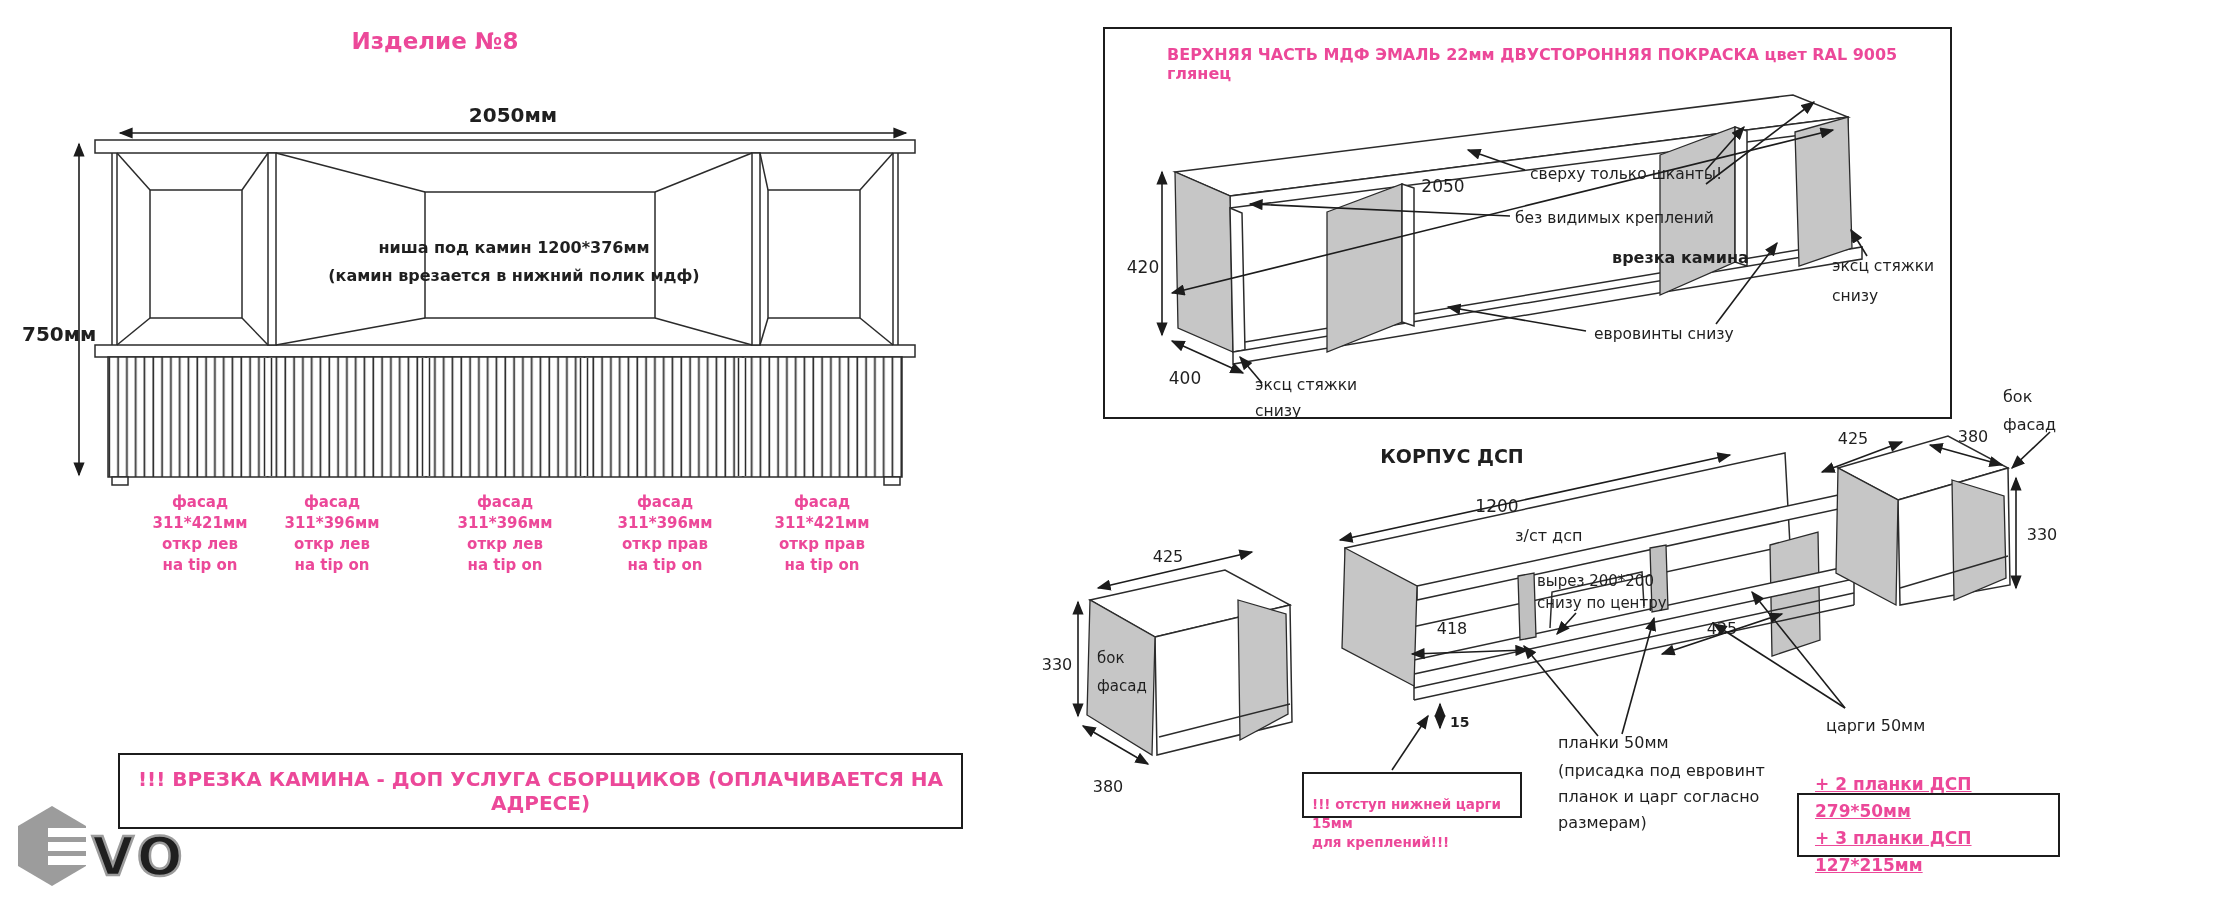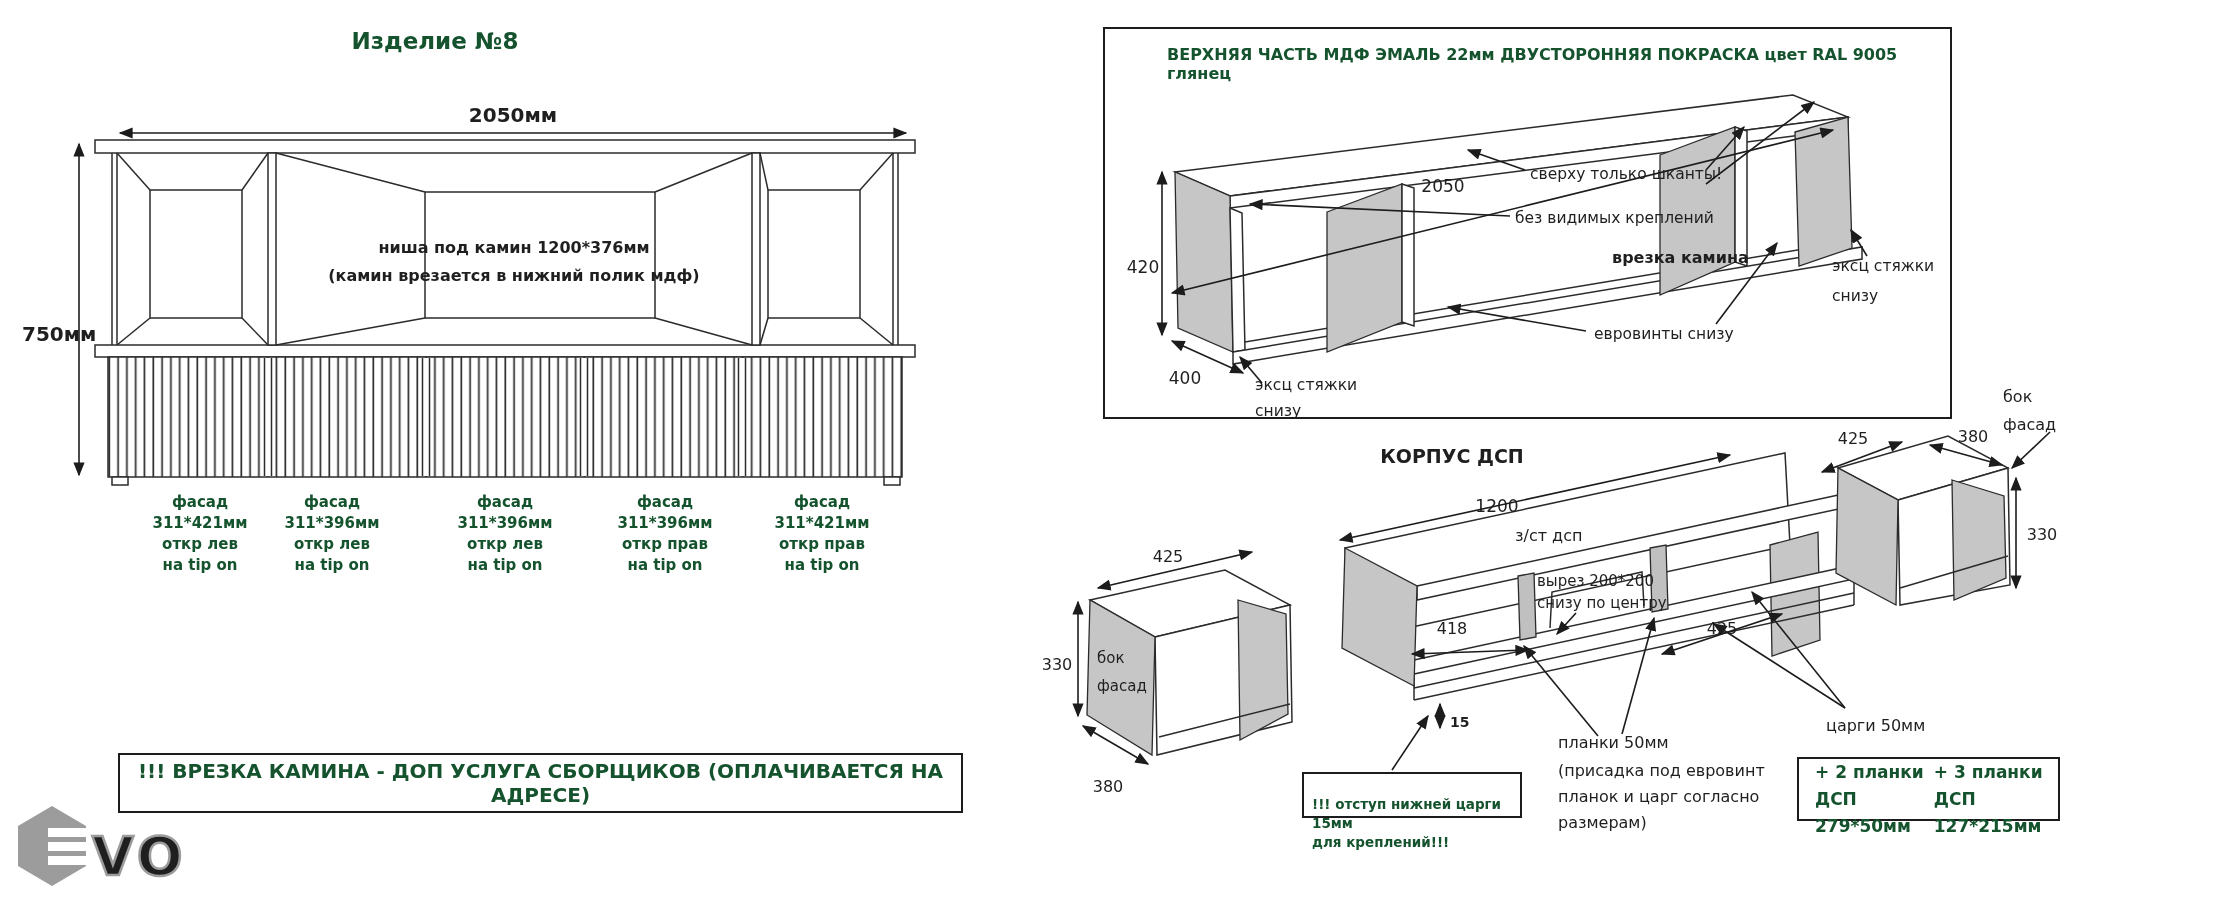--- a/index.html
+++ b/index.html
@@ -1,17 +1,17 @@
 <!DOCTYPE html>
 <html><head>
 <meta charset="utf-8">
 <style>
   html,body{margin:0;padding:0;background:#ffffff;}
   #page{position:relative;width:2215px;height:900px;background:#fff;overflow:hidden;
-        font-family:"DejaVu Sans","Liberation Sans",sans-serif;color:#14532d;}
+        font-family:"DejaVu Sans","Liberation Sans",sans-serif;color:#ec4899;}
   .abs{position:absolute;}
   .b{font-weight:bold;}
   .ctr{text-align:center;}
   svg{position:absolute;overflow:visible;}
   svg text{font-family:"DejaVu Sans","Liberation Sans",sans-serif;fill:#1f1f1f;}
   .ln{stroke:#2b2b2b;stroke-width:1.5;fill:none;}
   .white{fill:#ffffff;stroke:#2b2b2b;stroke-width:1.5;}
   .gray{fill:#c6c6c6;stroke:#2b2b2b;stroke-width:1.3;}
   .dim{stroke:#1c1c1c;stroke-width:1.6;fill:none;}
   .an{stroke:#1c1c1c;stroke-width:1.6;fill:none;}
@@ -122,21 +122,21 @@
     <div>на tip on</div>
   </div>
   <div class="fcol" style="left:760px;top:492px;">
     <div>фасад</div>
     <div>311*421мм</div>
     <div>откр прав</div>
     <div>на tip on</div>
   </div>
 
 
-  <div class="abs boxframe b ctr" style="left:118px;top:753px;width:845px;height:60px;display:flex;align-items:center;justify-content:center;font-size:20px;">!!! ВРЕЗКА КАМИНА - ДОП УСЛУГА СБОРЩИКОВ (ОПЛАЧИВАЕТСЯ НА АДРЕСЕ)</div>
+  <div class="abs boxframe b ctr" style="left:118px;top:753px;width:845px;height:76px;display:flex;align-items:center;justify-content:center;font-size:20px;">!!! ВРЕЗКА КАМИНА - ДОП УСЛУГА СБОРЩИКОВ (ОПЛАЧИВАЕТСЯ НА АДРЕСЕ)</div>
 
   <svg style="left:0;top:790px;" width="340" height="110" viewBox="0 790 340 110">
     <polygon points="52,806 86,826 86,866 52,886 18,866 18,826" fill="#9c9c9c"></polygon>
     <rect x="48" y="828" width="38" height="9" fill="#ffffff"></rect>
     <rect x="48" y="842" width="38" height="9" fill="#ffffff"></rect>
     <rect x="48" y="856" width="38" height="9" fill="#ffffff"></rect>
     <text x="92" y="875" font-size="54" font-weight="bold" fill="#ffffff" stroke="#9c9c9c" stroke-width="2.5" letter-spacing="4">VO</text>
   </svg>
 
   <div class="abs boxframe" style="left:1103px;top:27px;width:849px;height:392px;">
@@ -279,18 +279,18 @@
       <text font-size="16" x="2003" y="430">фасад</text>
       <line class="an" x1="2050" y1="432" x2="2012" y2="468" marker-end="url(#aM)"></line>
     </g>
   </svg>
 
   <div class="abs boxframe b" style="left:1302px;top:772px;width:220px;height:46px;font-size:13.5px;line-height:19px;padding:21px 8px;">
     <div>!!! отступ нижней царги 15мм</div>
     <div>для креплений!!!</div>
   </div>
 
-  <div class="abs boxframe b" style="left:1797px;top:757px;width:263px;height:64px;font-size:17px;line-height:27px;display:flex;justify-content:center;padding-left:16px;">
+  <div class="abs boxframe b" style="left:1797px;top:793px;width:263px;height:64px;font-size:17px;line-height:27px;display:flex;flex-direction:column;justify-content:center;padding-left:16px;text-decoration:underline;">
     <div>+ 2 планки ДСП 279*50мм</div>
     <div>+ 3 планки ДСП 127*215мм</div>
   </div>
 
 </div>
 
 </body></html>

